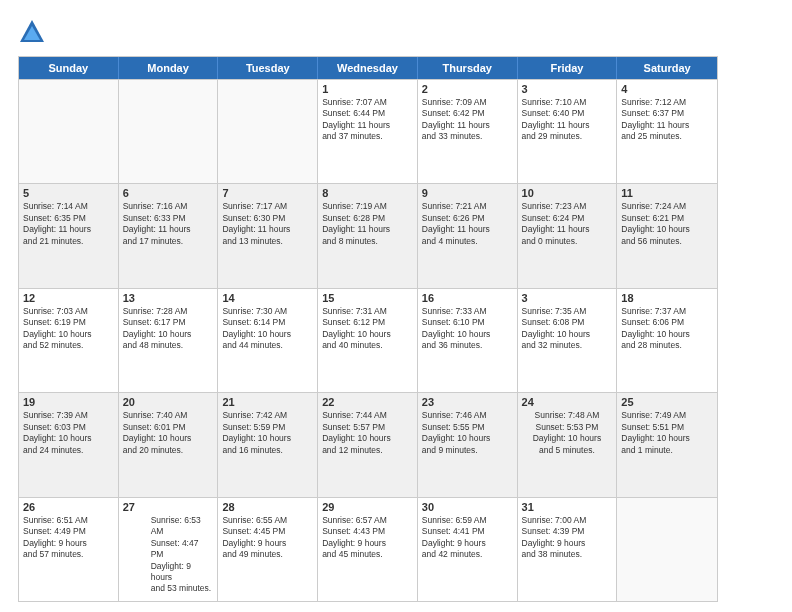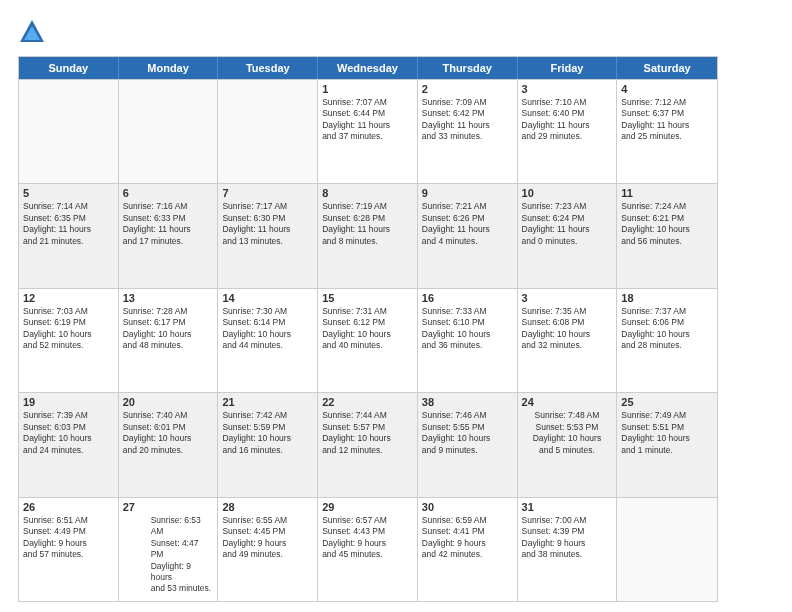--- a/index.html
+++ b/index.html
@@ -297,21 +297,21 @@
 and 16 minutes.</div>
           </div>
           <div class="cal-cell shaded">
             <div class="day-num">22</div>
             <div class="cell-text" style="white-space: pre-line;">Sunrise: 7:44 AM
 Sunset: 5:57 PM
 Daylight: 10 hours
 and 12 minutes.</div>
           </div>
           <div class="cal-cell shaded">
-            <div class="day-num">38</div>
+            <div class="day-num">23</div>
             <div class="cell-text" style="white-space: pre-line;">Sunrise: 7:46 AM
 Sunset: 5:55 PM
 Daylight: 10 hours
 and 9 minutes.</div>
           </div>
           <div class="cal-cell shaded">
             <div class="day-num">24</div>
             <div class="cell-text" style="white-space: pre-line; text-align: center;">Sunrise: 7:48 AM
 Sunset: 5:53 PM
 Daylight: 10 hours

